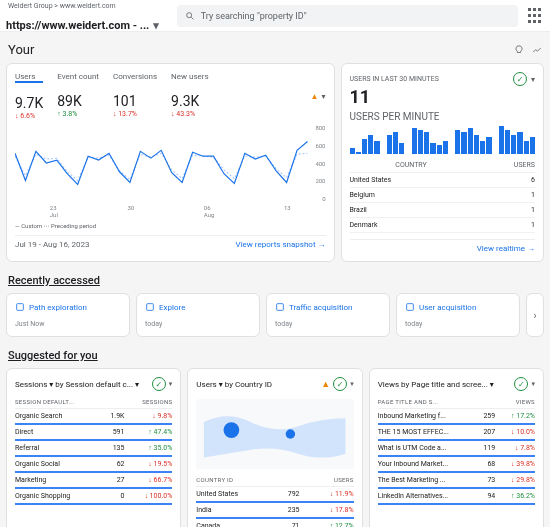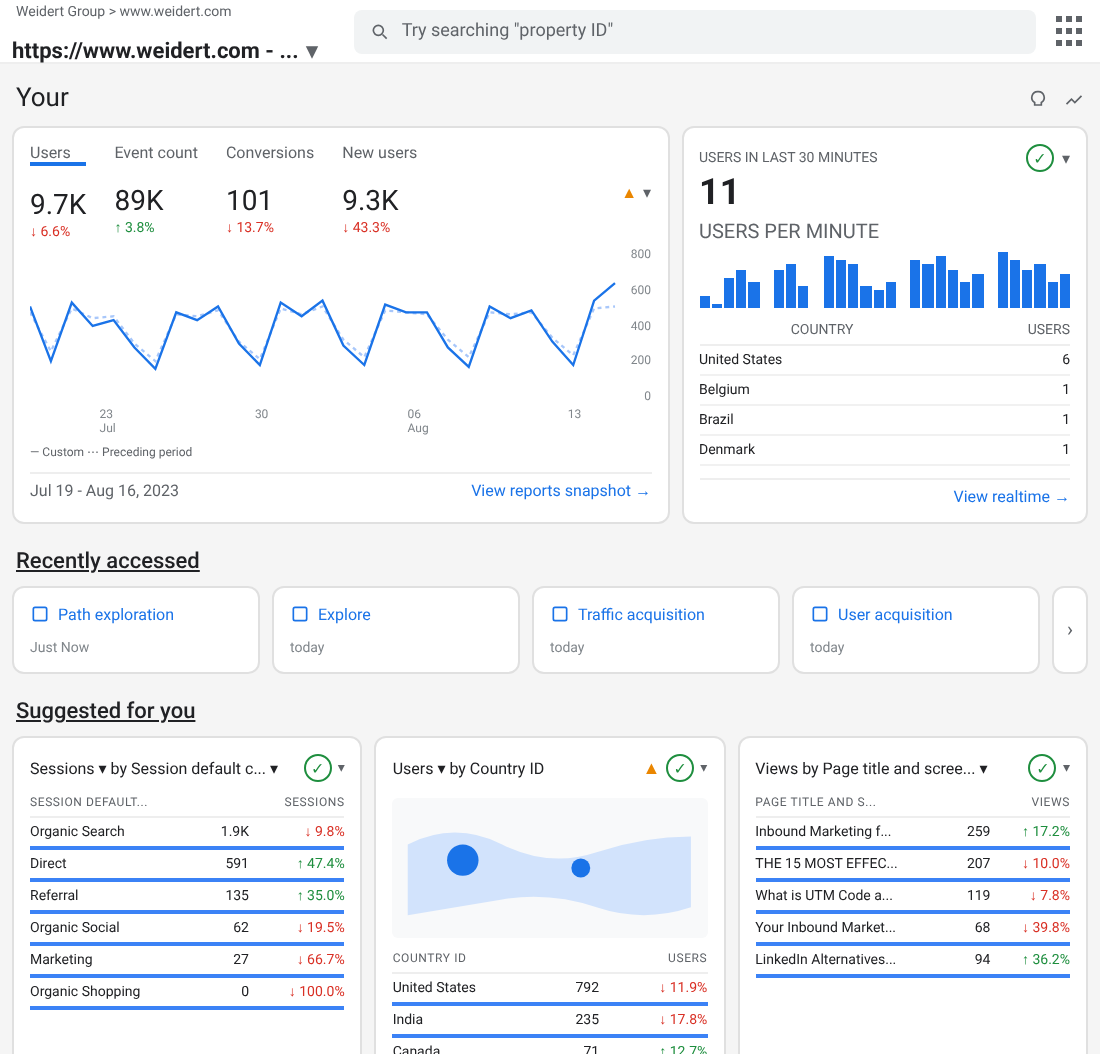--- a/index.html
+++ b/index.html
@@ -377,20 +377,25 @@
             <td>What is UTM Code a...</td>
             <td>119</td>
             <td class="down">↓ 7.8%</td>
           </tr>
           <tr>
             <td>Your Inbound Market...</td>
             <td>68</td>
             <td class="down">↓ 39.8%</td>
           </tr>
           <tr>
+            <td>The Best Marketing ...</td>
+            <td>73</td>
+            <td class="down">↓ 29.8%</td>
+          </tr>
+          <tr>
             <td>LinkedIn Alternatives...</td>
             <td>94</td>
             <td class="up">↑ 36.2%</td>
           </tr>
         </tbody>
       </table>
     </div>
   </div>
 
 </body></html>

